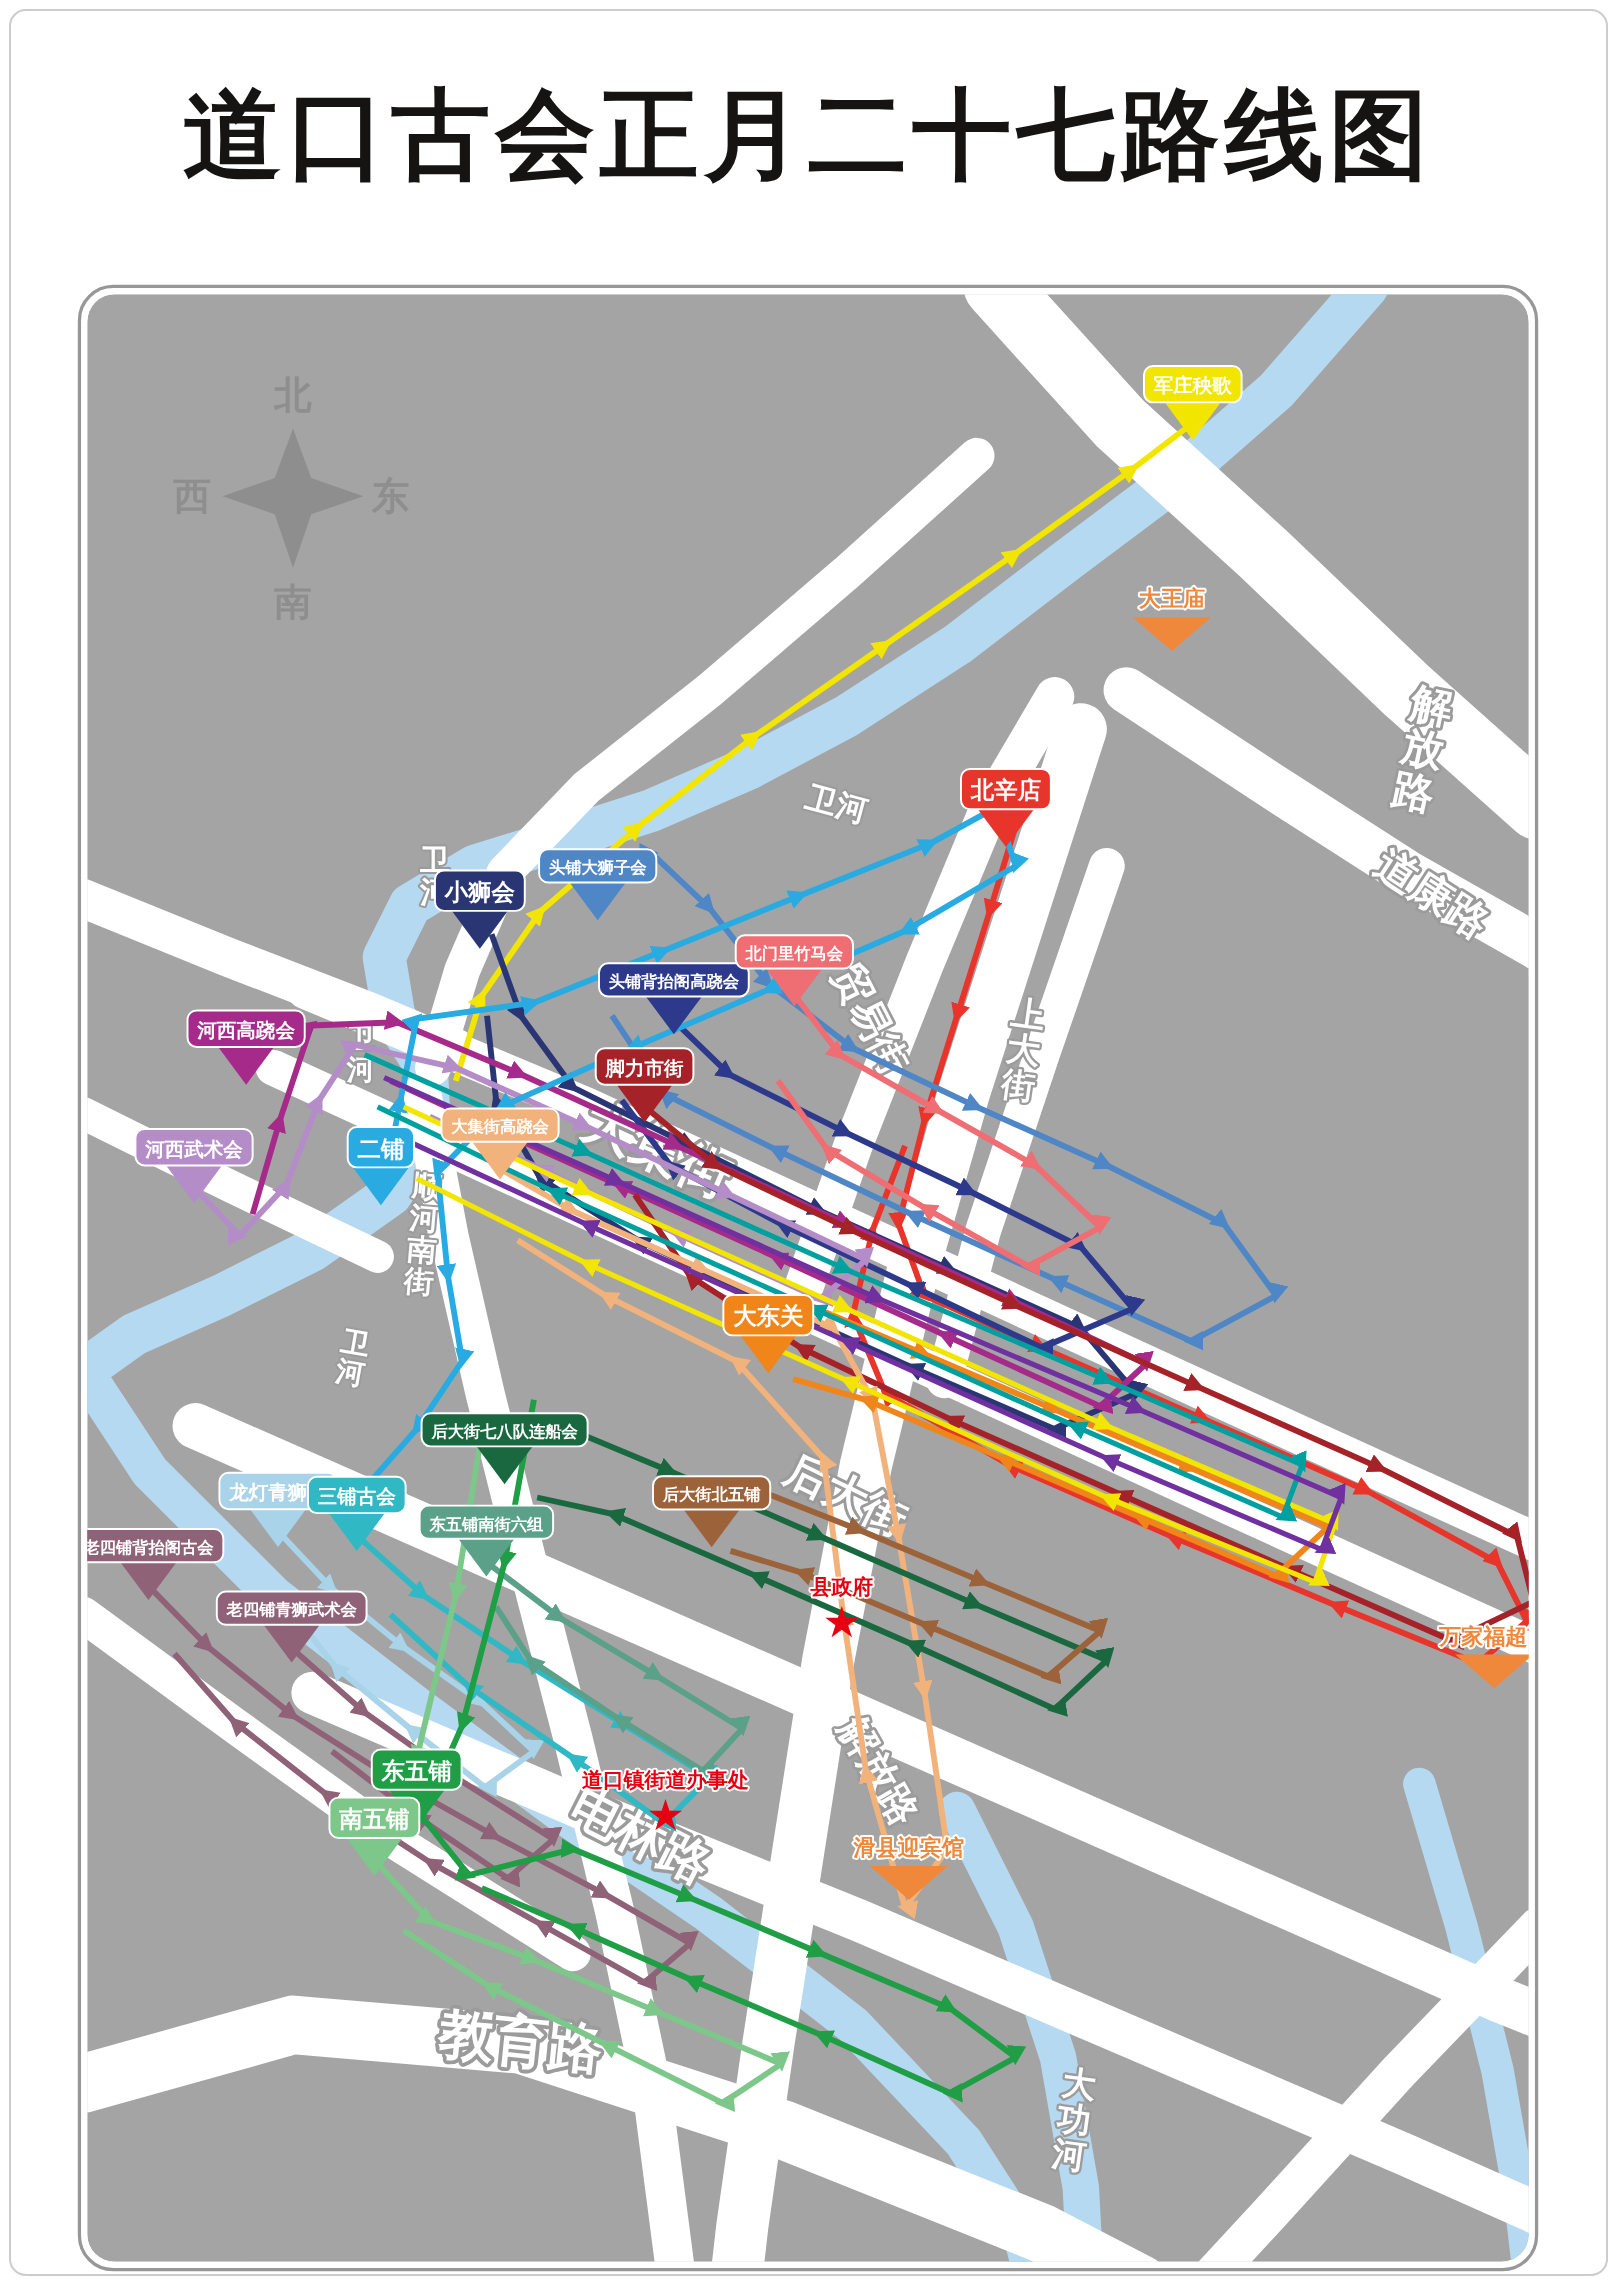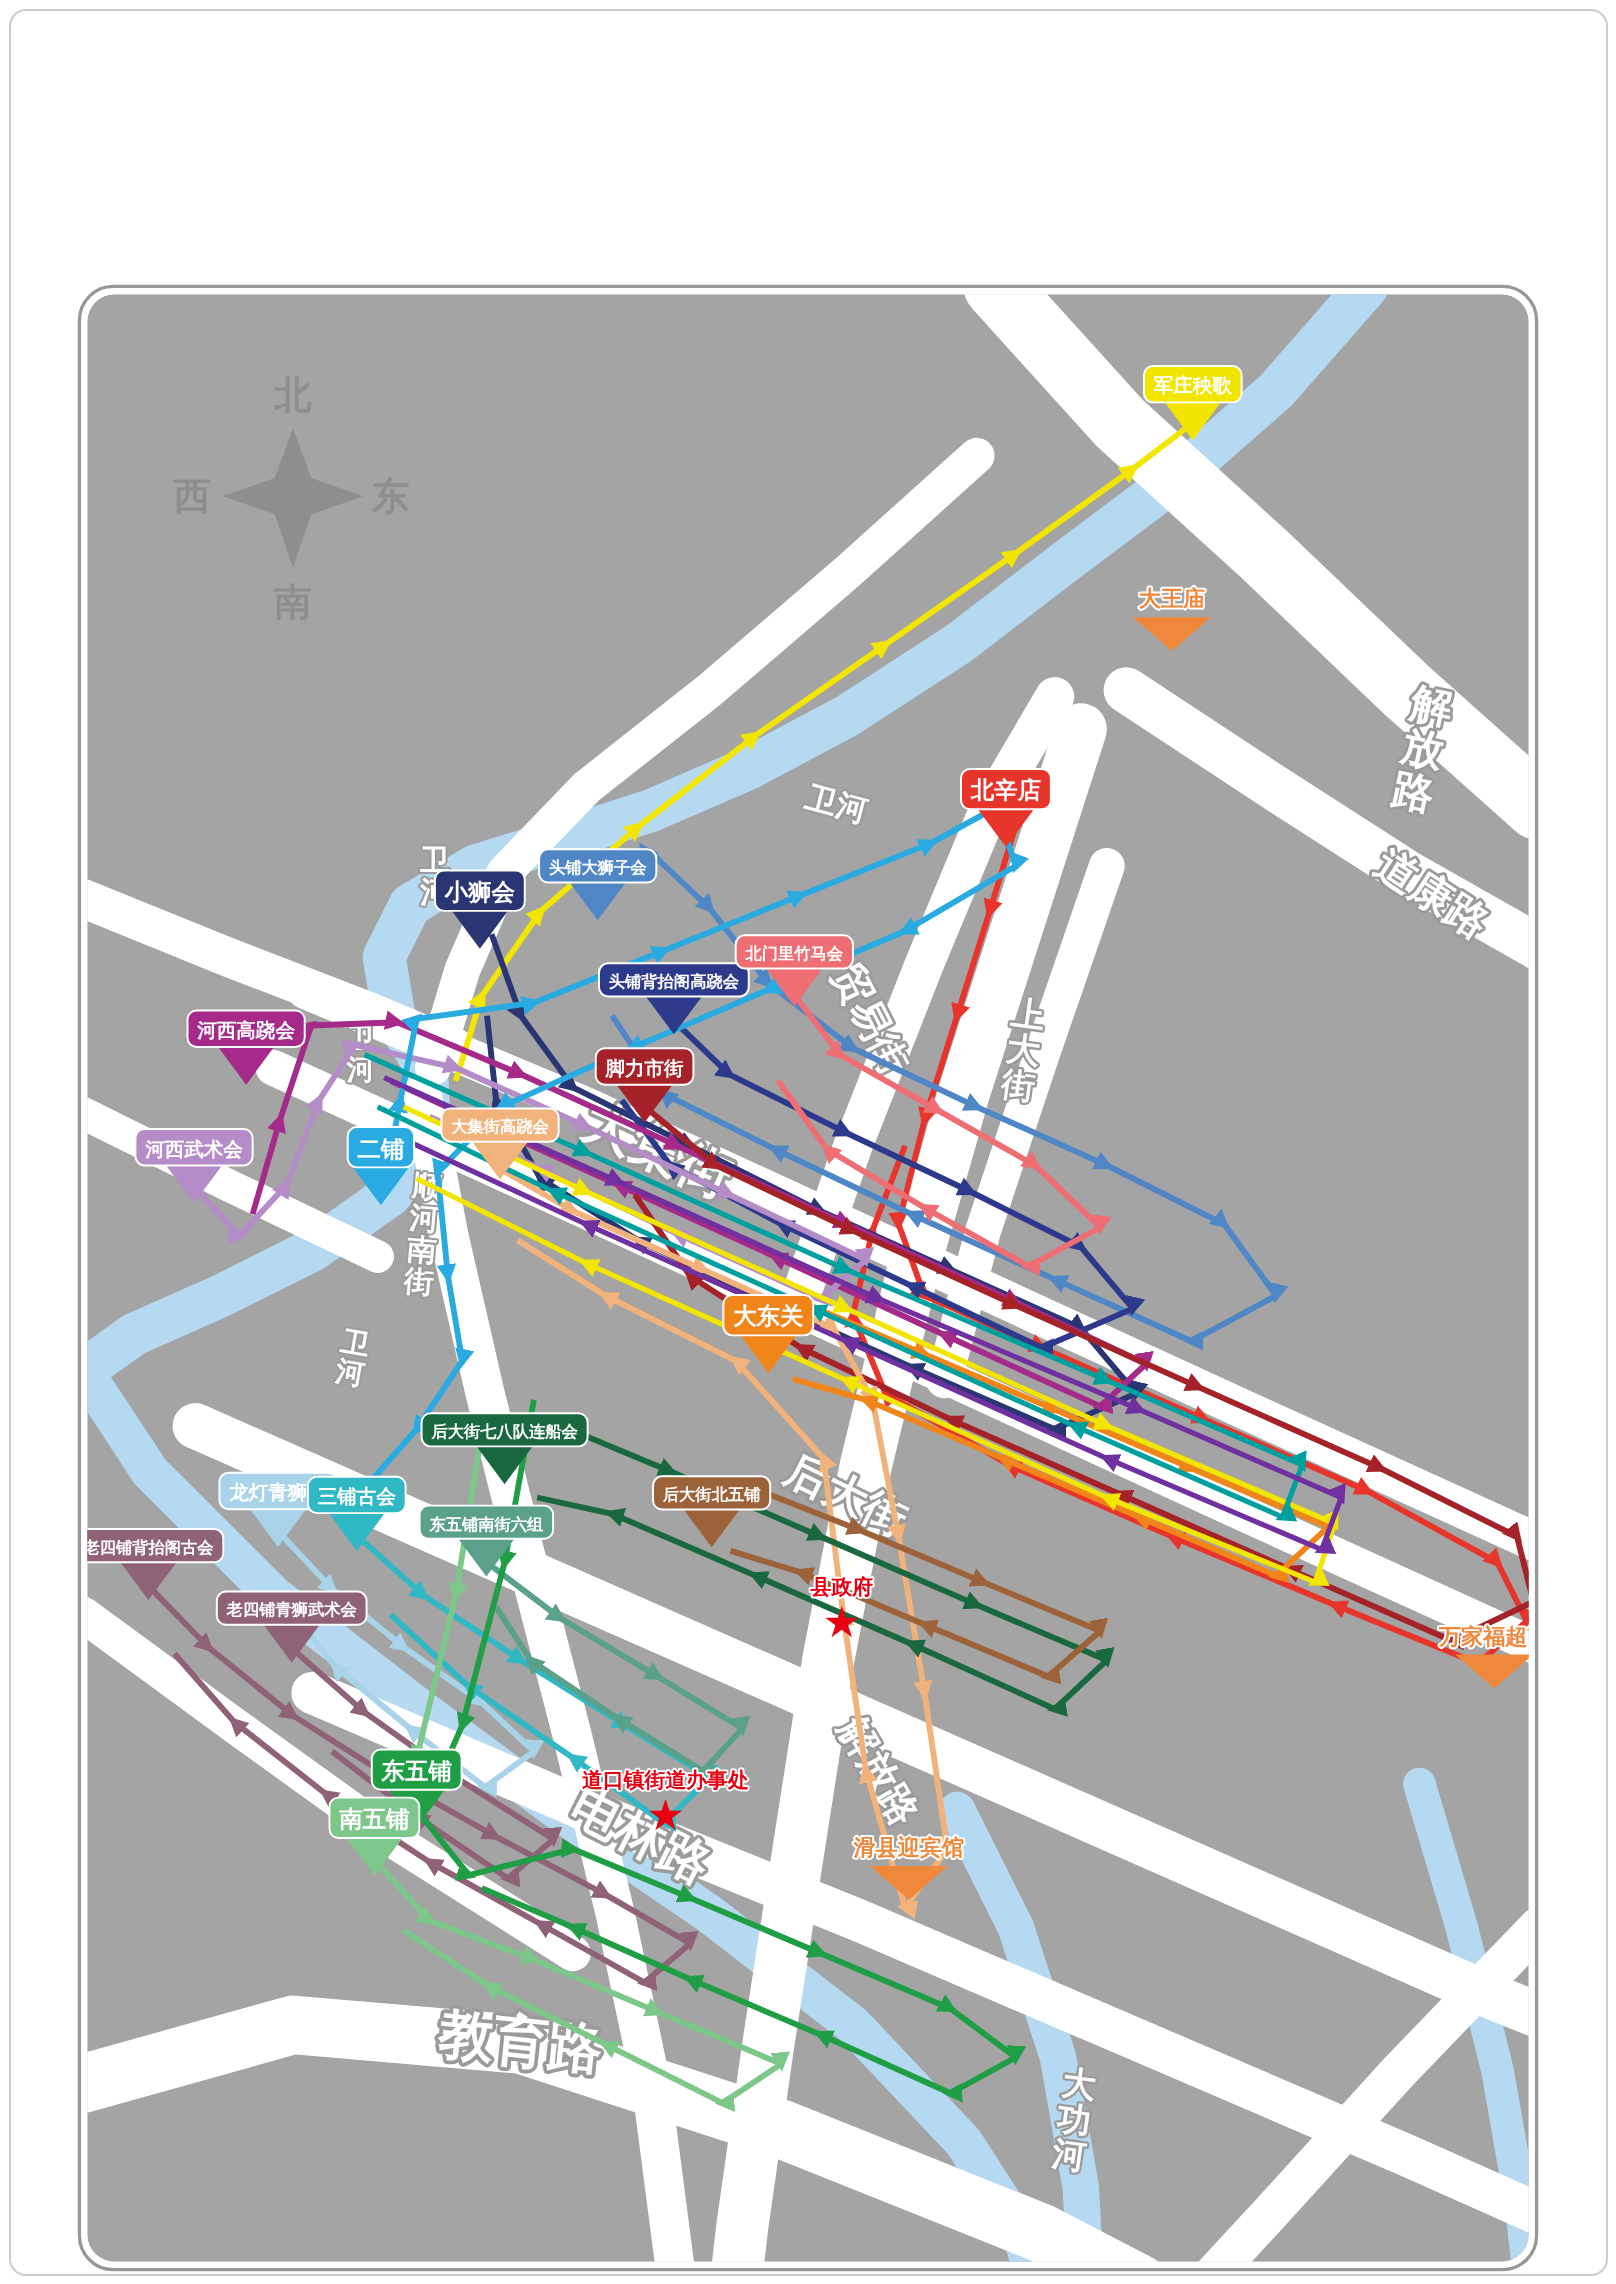--- a/index.html
+++ b/index.html
@@ -10,20 +10,21 @@
   .title{position:absolute;left:0;top:70px;width:100%;text-align:center;
         font-family:"Liberation Serif","DejaVu Serif",serif;font-weight:bold;
         font-size:99px;color:#161412;letter-spacing:5.2px;white-space:nowrap;}
   #map-svg{position:absolute;left:0;top:0;}
 </style>
 </head>
 <body>
 
 <div class="page">
   <div class="page-border"></div>
+  <div class="title">道口古会正月二十七路线图</div>
   <svg id="map-svg" width="1616" height="2284" viewBox="0 0 2482 3508">
       <rect x="122" y="440" width="2238" height="3046" rx="52" fill="none" stroke="#979797" stroke-width="5"></rect>
       <defs>
         <clipPath id="mc">
           <rect x="134" y="452" width="2214" height="3022" rx="42"></rect>
         </clipPath>
         <marker id="ar0" viewBox="0 0 10 10" refX="6" refY="5" markerUnits="userSpaceOnUse" markerWidth="30" markerHeight="30" orient="auto">
           <path d="M0,0 L10,5 L0,10 Z" fill="#f2e500"></path>
         </marker>
         <marker id="ar1" viewBox="0 0 10 10" refX="6" refY="5" markerUnits="userSpaceOnUse" markerWidth="30" markerHeight="30" orient="auto">

